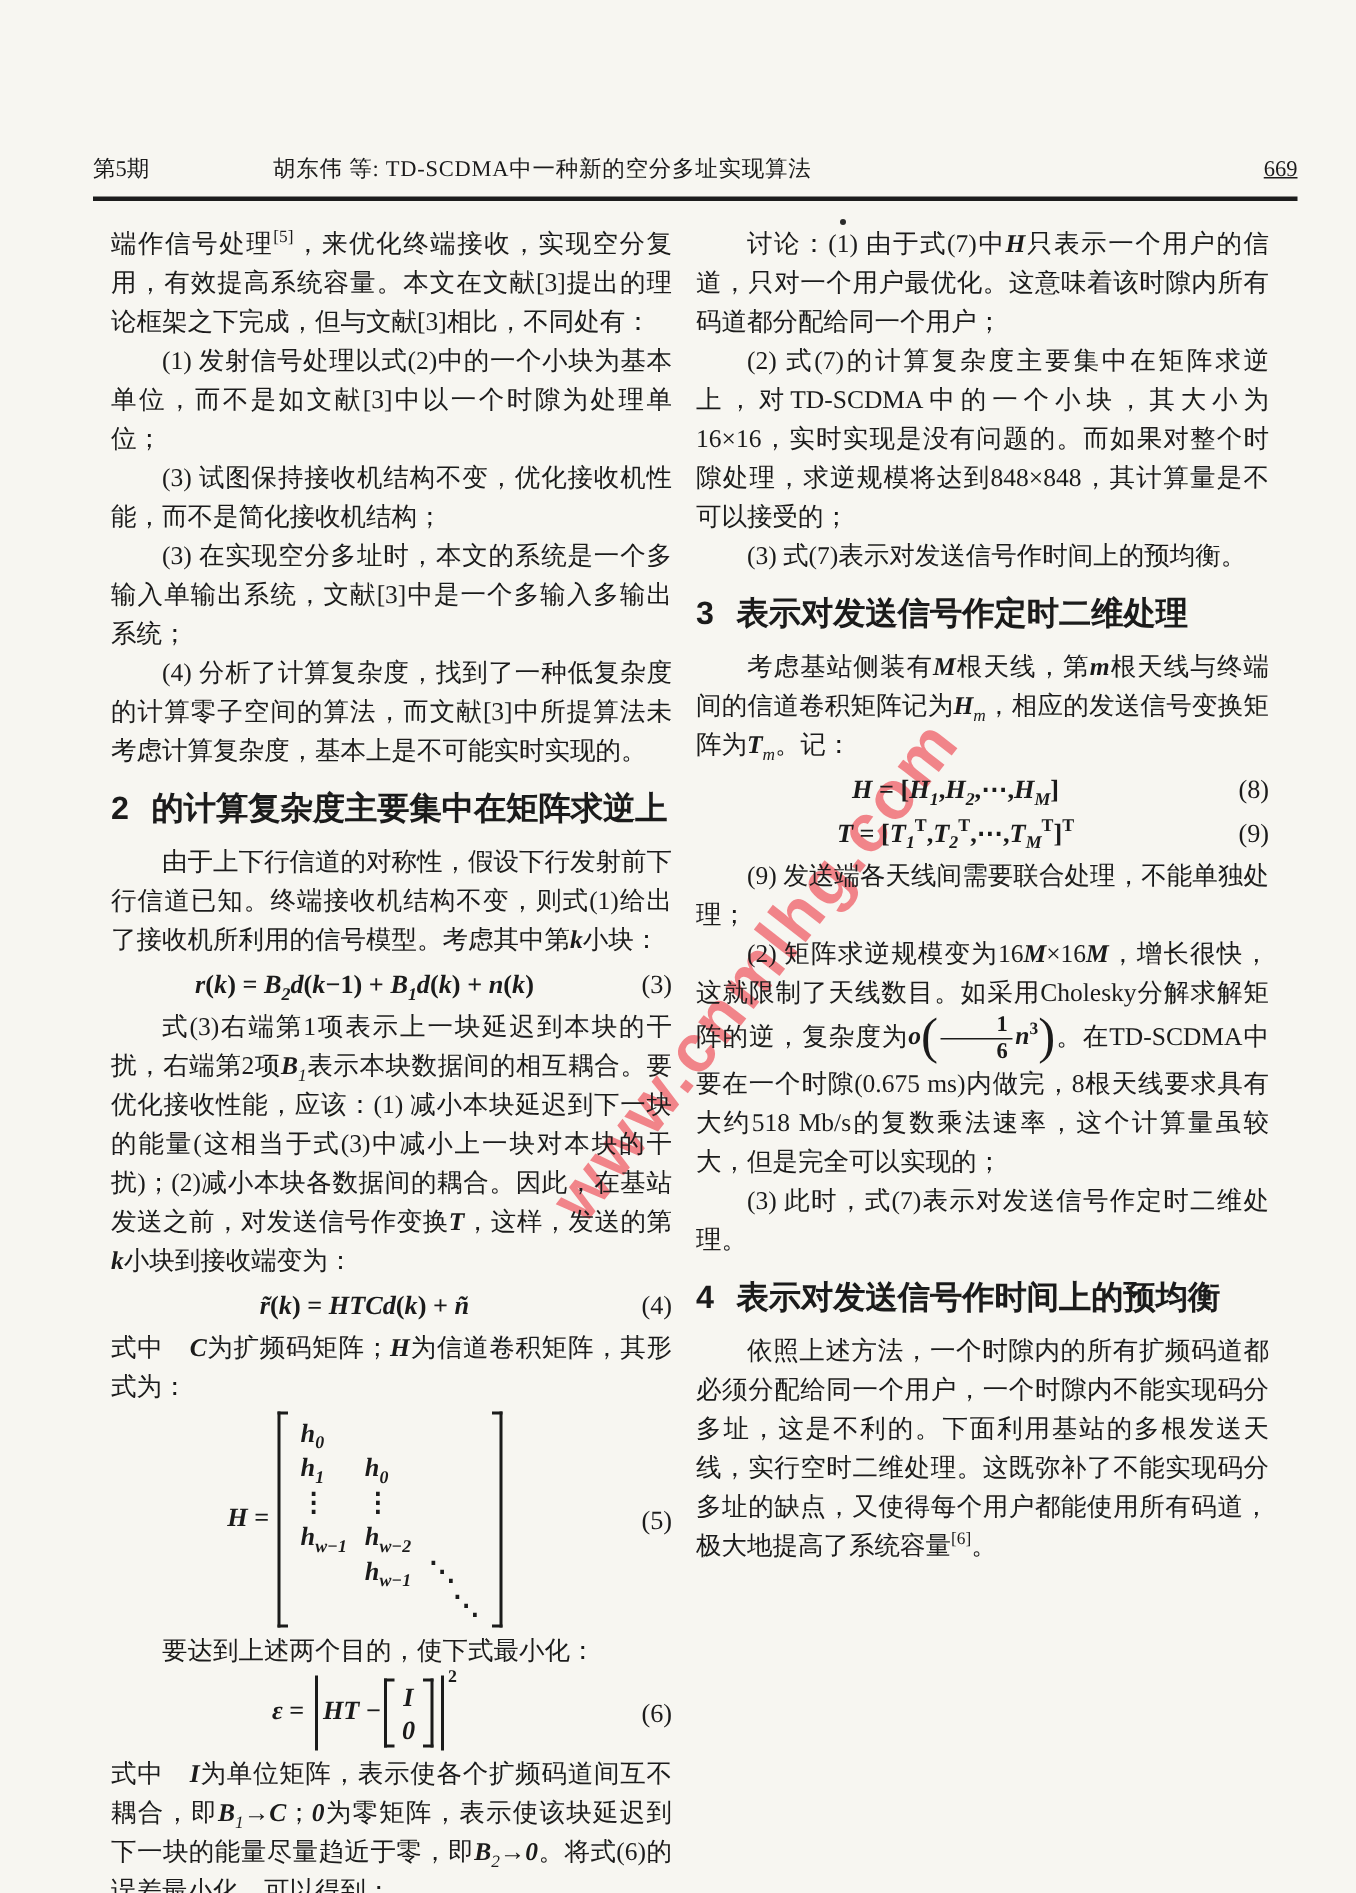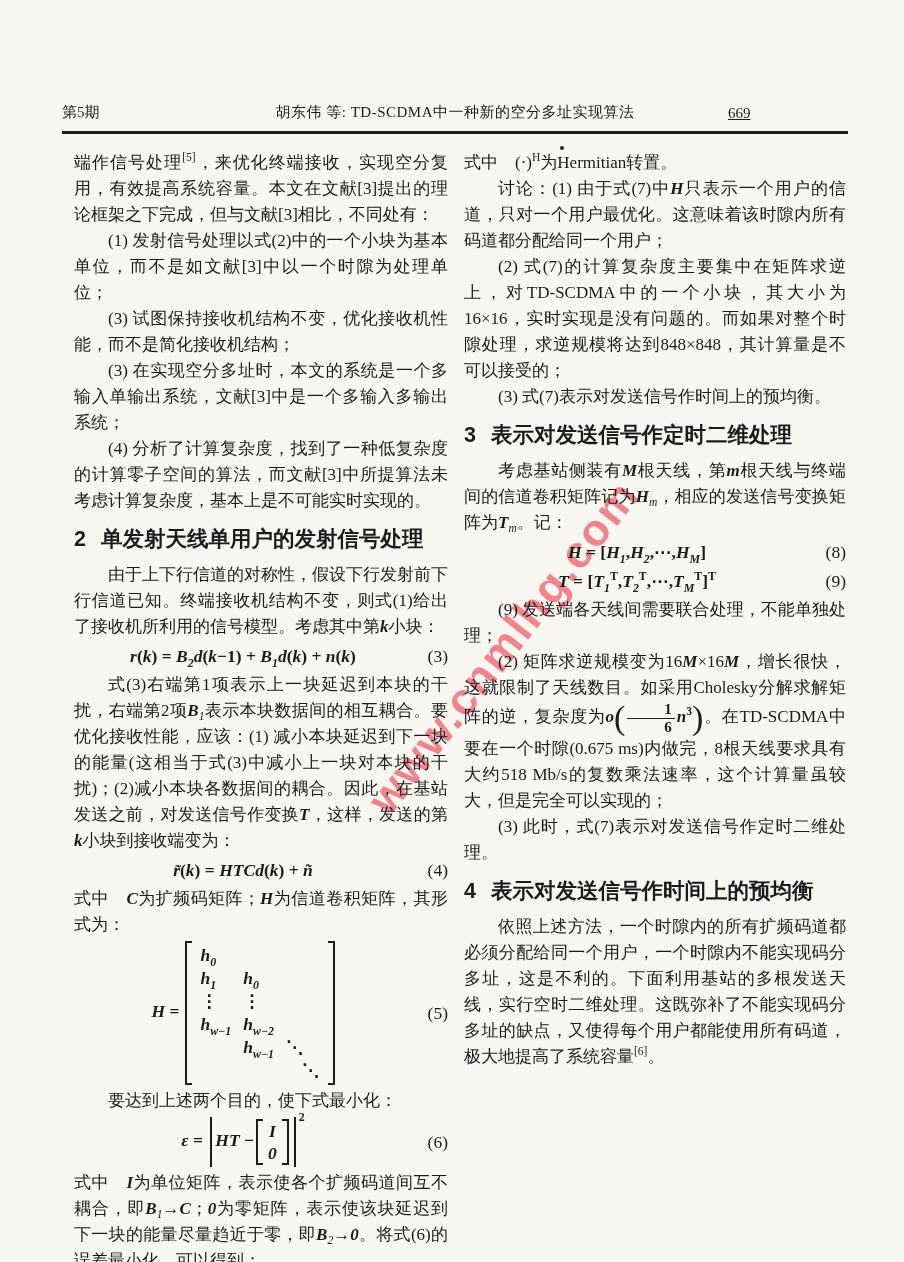--- a/index.html
+++ b/index.html
@@ -6,29 +6,29 @@
   .page{
     position:relative;
     width:904px;height:1262px;
     background:#f7f6f1;
     overflow:hidden;
     font-family:"Liberation Serif","DejaVu Serif",serif;
     color:#1b1b1b;
   }
   
   .runhead{
-    position:absolute;left:62px;right:56px;top:103px;
+    position:absolute;left:62px;right:39px;top:103px;
     display:flex;align-items:flex-end;
     font-size:15px;
     padding-bottom:9px;
     border-bottom:3px solid #1d1d1d;
   }
   .runhead .issue{width:120px;text-align:left;}
-  .runhead .rtitle{flex:1;text-align:center;letter-spacing:.5px;}
-  .runhead .pageno{width:120px;text-decoration:underline;}
+  .runhead .rtitle{flex:1;letter-spacing:.5px;}
+  .runhead .pageno{width:120px;text-align:right;text-decoration:underline;}
   .head-dot{position:absolute;left:560px;top:146px;width:4px;height:4px;border-radius:50%;background:#2a2a2a;}
   
   .columns{
     position:absolute;left:74px;top:150px;
     display:flex;gap:16px;
   }
   .col{width:374px;font-size:17px;line-height:26px;text-align:justify;}
   .col.right{width:382px;}
   .para{margin:0;}
   .indent{text-indent:2em;}
@@ -112,21 +112,21 @@
 
     <div class="col">
       <p class="para">端作信号处理<sup>[5]</sup>，来优化终端接收，实现空分复用，有效提高系统容量。本文在文献[3]提出的理论框架之下完成，但与文献[3]相比，不同处有：</p>
       <p class="para indent">(1) 发射信号处理以式(2)中的一个小块为基本单位，而不是如文献[3]中以一个时隙为处理单位；</p>
       <p class="para indent">(3) 试图保持接收机结构不变，优化接收机性能，而不是简化接收机结构；</p>
       <p class="para indent">(3) 在实现空分多址时，本文的系统是一个多输入单输出系统，文献[3]中是一个多输入多输出系统；</p>
       <p class="para indent">(4) 分析了计算复杂度，找到了一种低复杂度的计算零子空间的算法，而文献[3]中所提算法未考虑计算复杂度，基本上是不可能实时实现的。</p>
 
       <div class="sec-head">
         <span>2</span>
-        <span>单发射天线单用户的发射信号处理</span>
+        <span>的计算复杂度主要集中在矩阵求逆上</span>
       </div>
 
       <p class="para indent">由于上下行信道的对称性，假设下行发射前下行信道已知。终端接收机结构不变，则式(1)给出了接收机所利用的信号模型。考虑其中第<em>k</em>小块：</p>
 
       <div class="eq">
         <span class="eq-body"><em>r</em>(<em>k</em>) = <em>B</em><sub>2</sub><em>d</em>(<em>k</em>−1) + <em>B</em><sub>1</sub><em>d</em>(<em>k</em>) + <em>n</em>(<em>k</em>)</span>
         <span class="eq-num">(3)</span>
       </div>
 
       <p class="para indent">式(3)右端第1项表示上一块延迟到本块的干扰，右端第2项<em>B</em><sub>1</sub>表示本块数据间的相互耦合。要优化接收性能，应该：(1) 减小本块延迟到下一块的能量(这相当于式(3)中减小上一块对本块的干扰)；(2)减小本块各数据间的耦合。因此，在基站发送之前，对发送信号作变换<em>T</em>，这样，发送的第<em>k</em>小块到接收端变为：</p>
@@ -183,21 +183,20 @@
             </span><span class="nbar"></span><sup class="eqsup">2</sup>
         </span>
         <span class="eq-num">(6)</span>
       </div>
 
       <p class="para">式中　<em>I</em>为单位矩阵，表示使各个扩频码道间互不耦合，即<em>B</em><sub>1</sub>→<em>C</em>；<em>0</em>为零矩阵，表示使该块延迟到下一块的能量尽量趋近于零，即<em>B</em><sub>2</sub>→<em>0</em>。将式(6)的误差最小化，可以得到：</p>
 
     </div>
 
     <div class="col right">
-      <p class="para">式中　(·)<sup>H</sup>为Hermitian转置。</p>
       <p class="para indent">讨论：(1) 由于式(7)中<em>H</em>只表示一个用户的信道，只对一个用户最优化。这意味着该时隙内所有码道都分配给同一个用户；</p>
       <p class="para indent">(2) 式(7)的计算复杂度主要集中在矩阵求逆上，对TD-SCDMA中的一个小块，其大小为16×16，实时实现是没有问题的。而如果对整个时隙处理，求逆规模将达到848×848，其计算量是不可以接受的；</p>
       <p class="para indent">(3) 式(7)表示对发送信号作时间上的预均衡。</p>
 
       <div class="sec-head">
         <span>3</span>
         <span>表示对发送信号作定时二维处理</span>
       </div>
 
       <p class="para indent">考虑基站侧装有<em>M</em>根天线，第<em>m</em>根天线与终端间的信道卷积矩阵记为<em>H</em><sub>m</sub>，相应的发送信号变换矩阵为<em>T</em><sub>m</sub>。记：</p>

